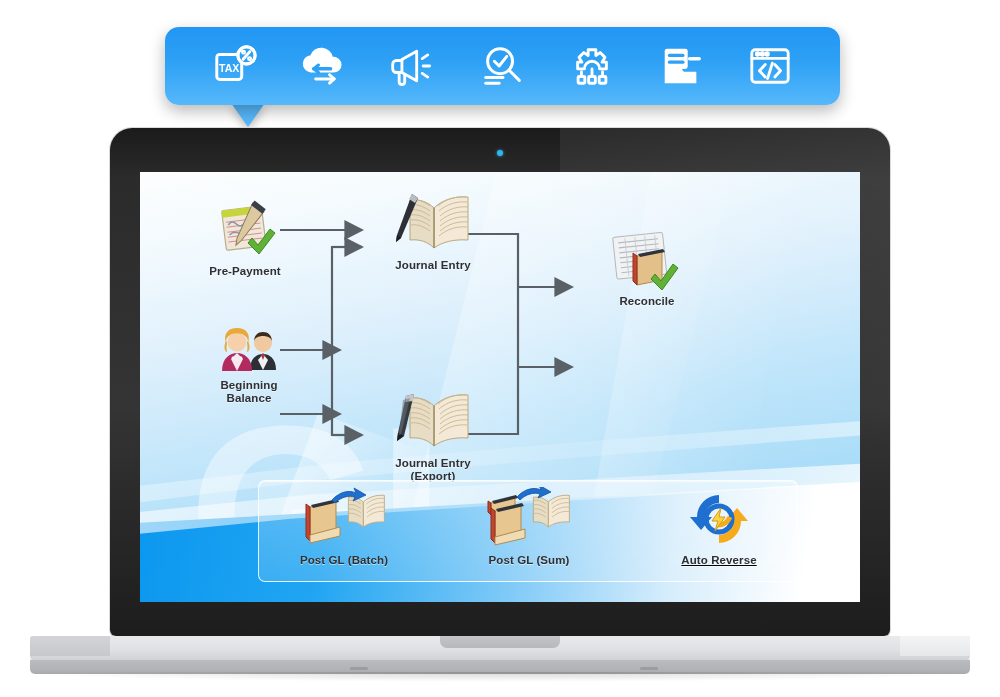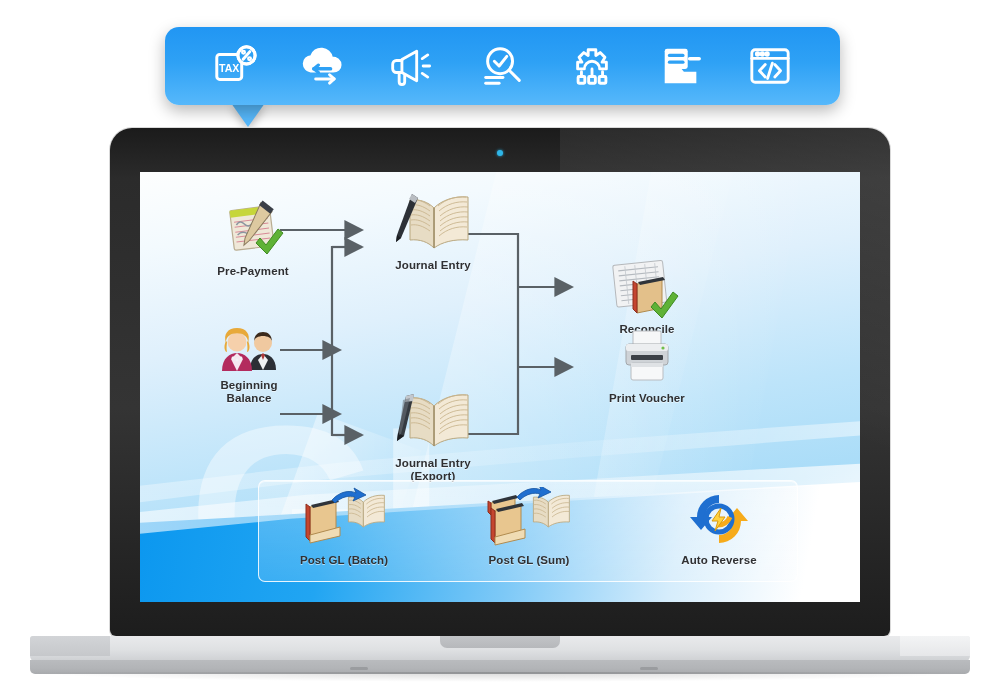--- a/index.html
+++ b/index.html
@@ -289,21 +289,21 @@
           <path d="M312,62 L378,62 L378,262 L312,262"></path>
 
           <line x1="378" y1="115" x2="432" y2="115" marker-end="url(#ah)"></line>
 
           <line x1="378" y1="195" x2="432" y2="195" marker-end="url(#ah)"></line>
         </g>
       </svg>
 
       <div class="diagram">
 
-        <div class="node" style="left:48px;top:26px;">
+        <div class="node" style="left:40px;top:26px;">
           <div class="ico">
             <svg width="66" height="62" viewBox="0 0 66 62">
               <g transform="rotate(-7 33 31)">
                 <rect x="12" y="10" width="40" height="40" rx="2" fill="#efe8d8" stroke="#b9ad92" stroke-width="1.2"></rect>
                 <rect x="12" y="10" width="40" height="7" fill="#c6d63a"></rect>
                 <g stroke="#d47b8c" stroke-width="1" opacity=".85">
                   <line x1="15" y1="22" x2="49" y2="22"></line>
                     <line x1="15" y1="27" x2="49" y2="27"></line>
                   <line x1="15" y1="32" x2="49" y2="32"></line>
                     <line x1="15" y1="37" x2="49" y2="37"></line>
@@ -411,21 +411,21 @@
               <path d="M7 53 L8 45 L14 48 Z" fill="#1b1e22"></path>
               <path d="M13 12 L20 10 L11 46 L9 47 Z" fill="#6e747b" opacity=".55"></path>
             </svg>
           </div>
           <div class="lbl">
             <span>Journal Entry</span><br>
             <span>(Export)</span>
           </div>
         </div>
 
-        <div class="node" style="left:442px;top:84px;">
+        <div class="node" style="left:442px;top:56px;">
           <div class="ico">
             <svg width="80" height="62" viewBox="0 0 80 62">
               <g transform="rotate(-6 40 30)">
                 <rect x="8" y="6" width="50" height="42" rx="2" fill="#f1f2f3" stroke="#b5b8bb" stroke-width="1"></rect>
                 <g stroke="#aab0b6" stroke-width="1.1" opacity=".85">
                   <line x1="13" y1="12" x2="53" y2="12"></line>
                     <line x1="13" y1="17" x2="53" y2="17"></line>
                   <line x1="13" y1="22" x2="53" y2="22"></line>
                     <line x1="13" y1="27" x2="53" y2="27"></line>
                   <line x1="13" y1="32" x2="53" y2="32"></line>
@@ -441,34 +441,20 @@
               </g>
               <path d="M30 28 L55 23 L55 52 L30 57 Z" fill="#e3c08a" stroke="#b08b4f" stroke-width="1"></path>
               <path d="M30 28 L30 57 L26 53 L26 25 Z" fill="#c4452f" stroke="#8e2d1d" stroke-width="1"></path>
               <path d="M31 26 L56 21 L58 24 L33 29 Z" fill="#2f343a"></path>
               <path d="M48 46 l6 7 12 -17 5 4 -16 22 -11 -11 z" fill="#5fb236" stroke="#3f8a22" stroke-width="1"></path>
             </svg>
           </div>
           <div class="lbl">Reconcile</div>
         </div>
 
-        <div class="node" style="left:442px;top:153px;">
-          <div class="ico">
-            <svg width="66" height="60" viewBox="0 0 66 60">
-              <rect x="19" y="4" width="28" height="15" rx="1" fill="#f6f7f8" stroke="#b9bcc0" stroke-width="1"></rect>
-              <rect x="12" y="17" width="42" height="21" rx="3" fill="#cfd3d7" stroke="#a3a7ab" stroke-width="1"></rect>
-              <rect x="12" y="17" width="42" height="7" rx="2" fill="#eceef0"></rect>
-              <rect x="17" y="28" width="32" height="5" rx="1" fill="#3b4046"></rect>
-              <circle cx="49" cy="21" r="1.6" fill="#6fbf4a"></circle>
-              <rect x="17" y="36" width="32" height="17" rx="2" fill="#f7f8f9" stroke="#b9bcc0" stroke-width="1"></rect>
-              <rect x="17" y="36" width="32" height="4" fill="#dfe2e5"></rect>
-            </svg>
-          </div>
-          <div class="lbl">Print Voucher</div>
-        </div>
 
       </div>
 
       <div class="panel">
 
         <div class="node" style="left:195px;top:6px;">
           <div class="ico">
             <svg width="96" height="62" viewBox="0 0 96 62">
               <path d="M10 16 L34 10 L34 22 L10 28 Z" fill="#e8c68f" stroke="#b08b4f" stroke-width="1"></path>
               <path d="M10 16 L10 28 L7 25 L7 14 Z" fill="#c4452f" stroke="#8e2d1d" stroke-width="1"></path>
@@ -519,21 +505,21 @@
                   <path d="M40 35 C33 30 27 28 21 29"></path>
                     <path d="M40 42 C33 37 27 35 21 36"></path>
                 </g>
               </g>
               <path d="M36 13 C44 4 54 3 60 6 L58 1 L70 8 L57 14 L59 10 C53 8 45 10 39 16 Z" fill="#1f6fd0" stroke="#14539f" stroke-width=".8"></path>
             </svg>
           </div>
           <div class="lbl">Post GL (Batch)</div>
         </div>
 
-        <div class="node" style="left:385px;top:6px;">
+        <div class="node" style="left:385px;top:6px;text-decoration:underline;">
           <div class="ico">
             <svg width="62" height="60" viewBox="0 0 62 60">
               <path d="M31 6 A22 22 0 0 0 9 28 L2 28 L13 41 L24 28 L17 28 A14 14 0 0 1 31 14 Z" fill="#1f6fd0"></path>
               <path d="M31 54 A22 22 0 0 0 53 32 L60 32 L49 19 L38 32 L45 32 A14 14 0 0 1 31 46 Z" fill="#f6ab1b"></path>
               <circle cx="31" cy="30" r="13" fill="none" stroke="#1f6fd0" stroke-width="5"></circle>
               <path d="M30 36 A13 13 0 0 0 42 28" fill="none" stroke="#f6ab1b" stroke-width="5"></path>
               <path d="M33 19 L24 32 L30 32 L27 42 L37 28 L31 28 Z" fill="#ffd23f" stroke="#d89a10" stroke-width="1"></path>
             </svg>
           </div>
           <div class="lbl">Auto Reverse</div>

